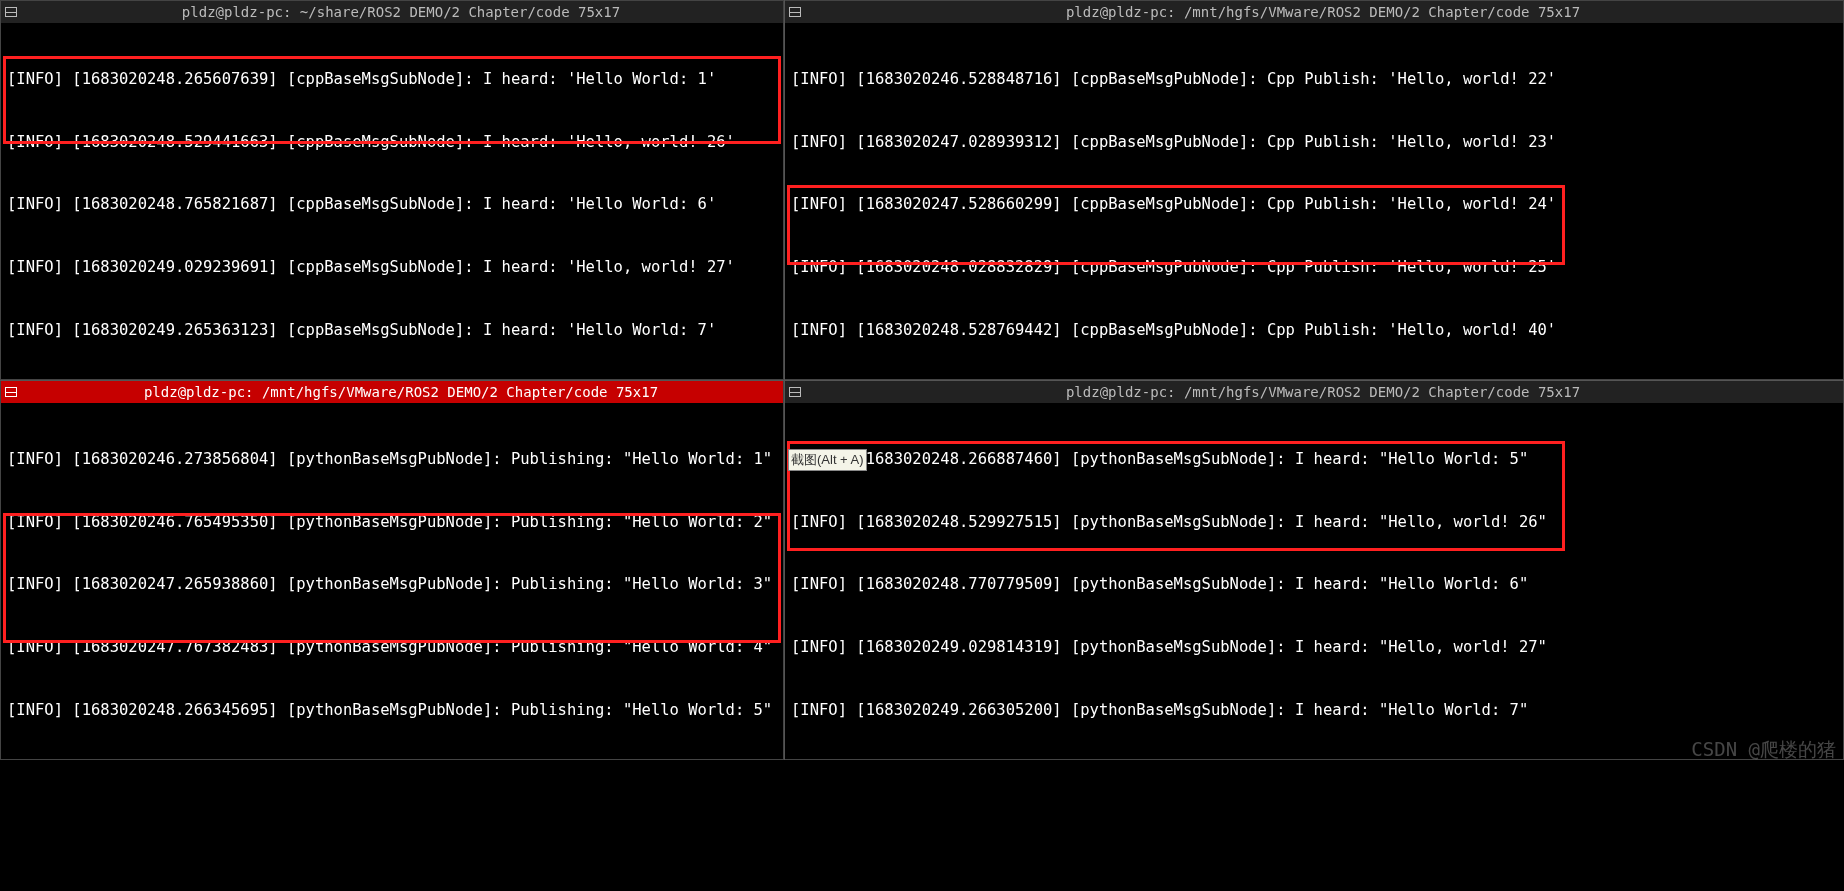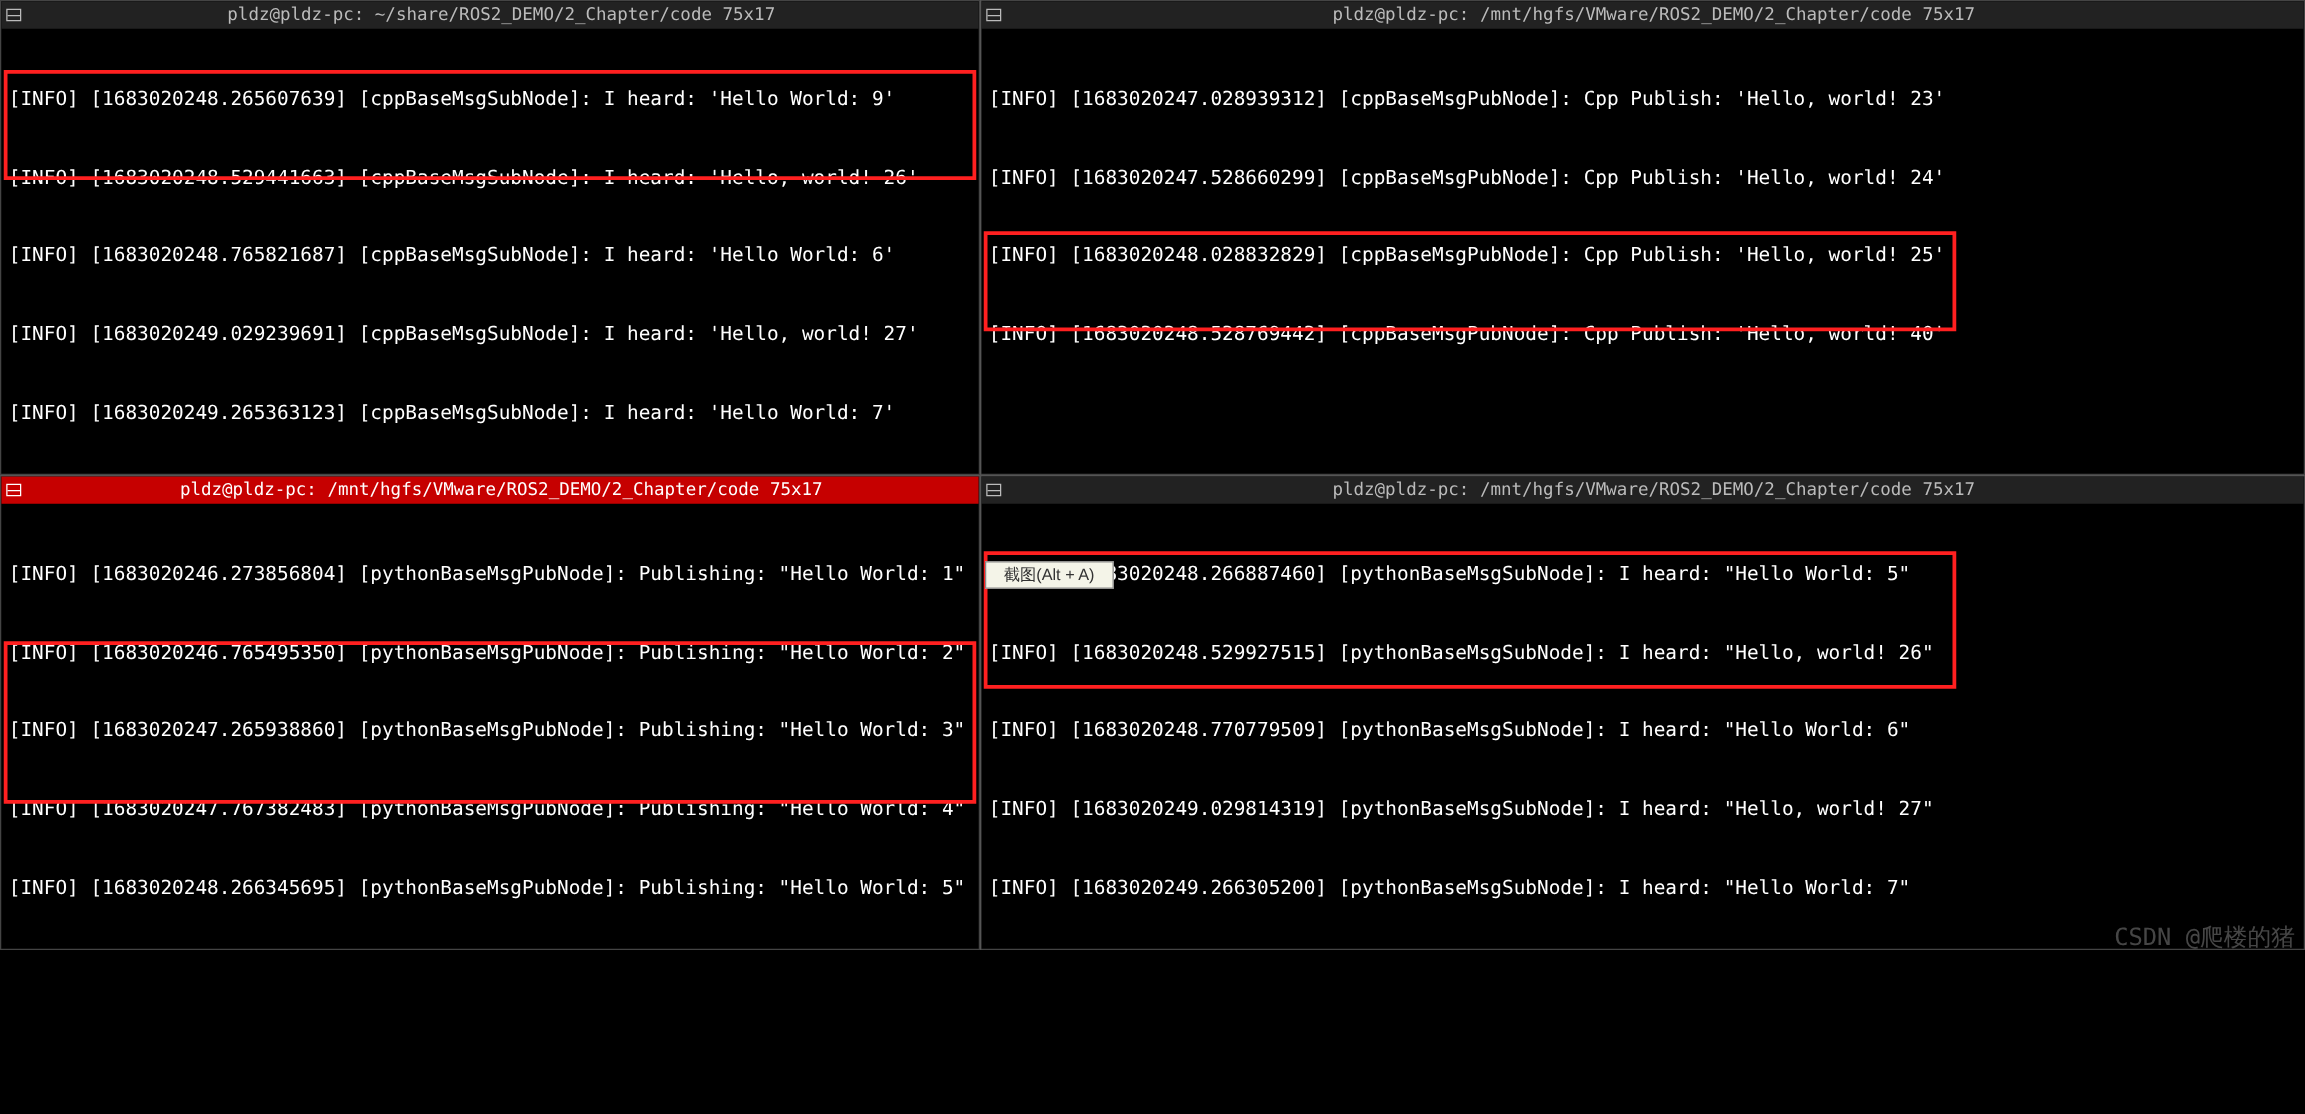--- a/index.html
+++ b/index.html
@@ -89,55 +89,56 @@
     color: rgba(200,200,200,.35);
     font-size: 19px;
     z-index: 50;
   }
   .tooltip {
     position: absolute;
     background: #f4f4e8;
     color: #333;
     border: 1px solid #888;
     font-size: 13px;
-    padding: 1px 14px;
+    padding: 1px 2px;
     z-index: 60;
     font-family: sans-serif;
   }
 </style>
 </head>
 <body>
 
 <div class="grid">
 
   <div class="pane">
     <div class="titlebar inactive">
       <span class="titlebar-icon"></span>
       <span class="titlebar-text">pldz@pldz-pc: ~/share/ROS2_DEMO/2_Chapter/code 75x17</span>
     </div>
     <div class="content">
-      <span class="log-line">[INFO] [1683020248.265607639] [cppBaseMsgSubNode]: I heard: 'Hello World: 9'</span>
+      <span class="log-line">[INFO] [1683020248.265607639] [cppBaseMsgSubNode]: I heard: 'Hello World: 1'</span>
       <span class="log-line">[INFO] [1683020248.529441663] [cppBaseMsgSubNode]: I heard: 'Hello, world! 26'</span>
       <span class="log-line">[INFO] [1683020248.765821687] [cppBaseMsgSubNode]: I heard: 'Hello World: 6'</span>
       <span class="log-line">[INFO] [1683020249.029239691] [cppBaseMsgSubNode]: I heard: 'Hello, world! 27'</span>
       <span class="log-line">[INFO] [1683020249.265363123] [cppBaseMsgSubNode]: I heard: 'Hello World: 7'</span>
       
       
       
       
     </div>
     <div class="hlbox" style="top:55px;left:2px;width:778px;height:88px;"></div>
   </div>
 
   <div class="pane">
     <div class="titlebar inactive">
       <span class="titlebar-icon"></span>
       <span class="titlebar-text">pldz@pldz-pc: /mnt/hgfs/VMware/ROS2_DEMO/2_Chapter/code 75x17</span>
     </div>
     <div class="content">
+      <span class="log-line">[INFO] [1683020246.528848716] [cppBaseMsgPubNode]: Cpp Publish: 'Hello, world! 22'</span>
       <span class="log-line">[INFO] [1683020247.028939312] [cppBaseMsgPubNode]: Cpp Publish: 'Hello, world! 23'</span>
       <span class="log-line">[INFO] [1683020247.528660299] [cppBaseMsgPubNode]: Cpp Publish: 'Hello, world! 24'</span>
       <span class="log-line">[INFO] [1683020248.028832829] [cppBaseMsgPubNode]: Cpp Publish: 'Hello, world! 25'</span>
       <span class="log-line">[INFO] [1683020248.528769442] [cppBaseMsgPubNode]: Cpp Publish: 'Hello, world! 40'</span>
       
       
       
       
     </div>
     <div class="hlbox" style="top:184px;left:2px;width:778px;height:80px;"></div>

